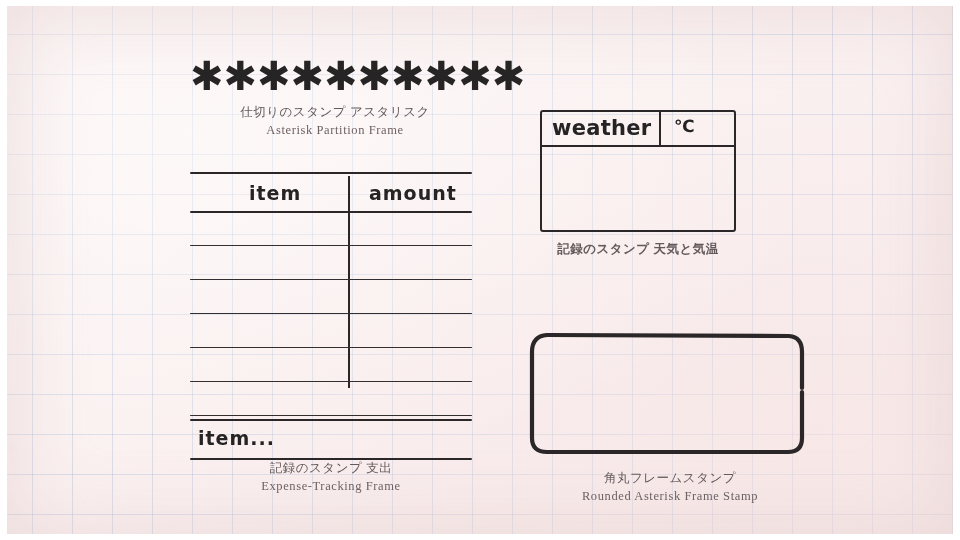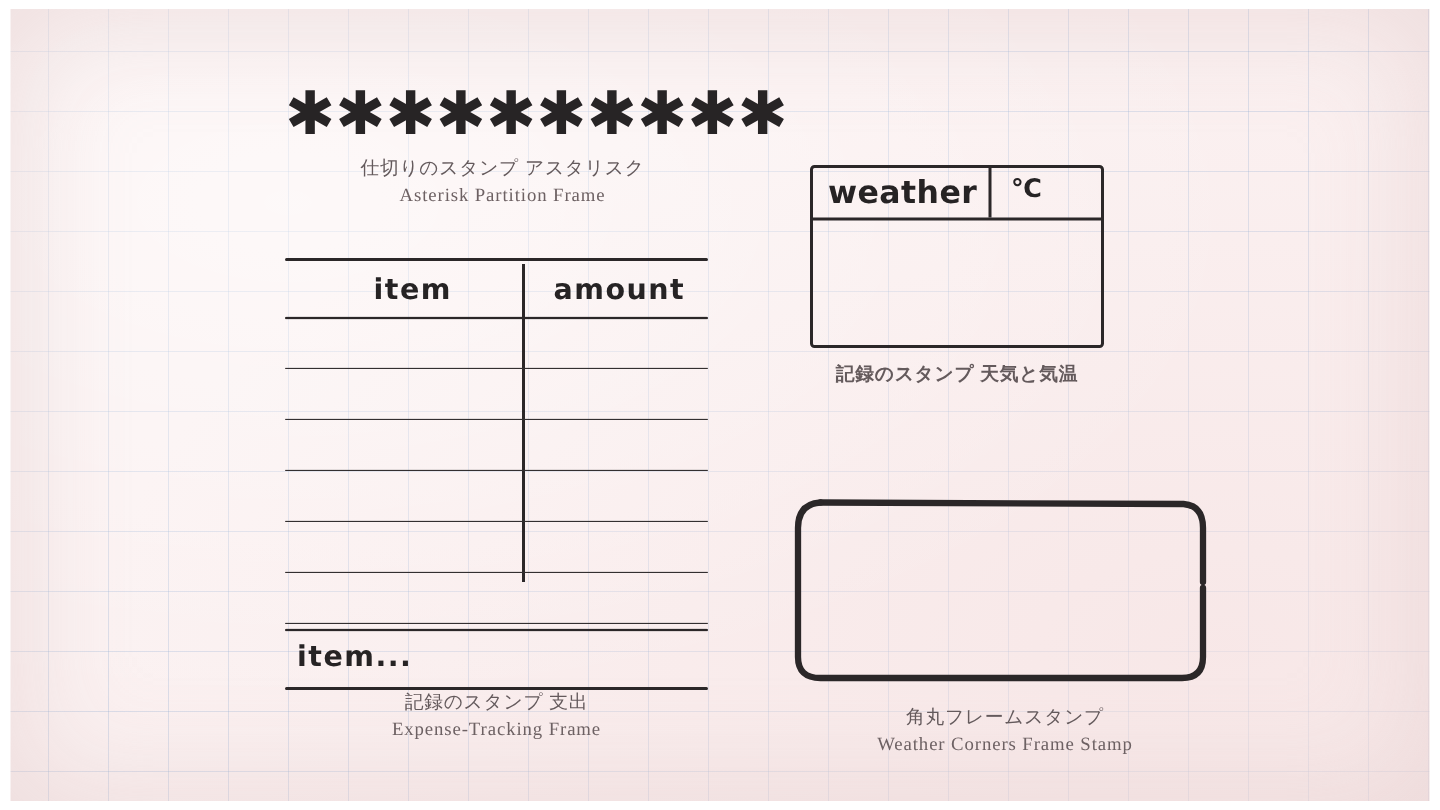--- a/index.html
+++ b/index.html
@@ -242,21 +242,21 @@
 
   <div class="stamp-group" id="frame-stamp">
     <div id="frame-box">
       <svg width="290" height="132" viewBox="0 0 290 132">
         <path d="M 22 5 L 264 6 Q 277 7 277 22 L 277 58" fill="none" stroke="#2b2728" stroke-width="4.2" stroke-linecap="round"></path>
         <path d="M 277 62 L 277 108 Q 277 122 263 122 L 22 122 Q 7 122 7 108 L 7 22 Q 7 6 22 5" fill="none" stroke="#2b2728" stroke-width="4.2" stroke-linecap="round"></path>
       </svg>
     </div>
     <div class="caption">
       <span class="jp">角丸フレームスタンプ</span>
-      <span class="en">Weather Corners Frame Stamp</span>
+      <span class="en">Rounded Asterisk Frame Stamp</span>
     </div>
   </div>
 
   <div class="edge top"></div>
   <div class="edge bottom"></div>
   <div class="edge left"></div>
   <div class="edge right"></div>
 </div>
 
 </body></html>

